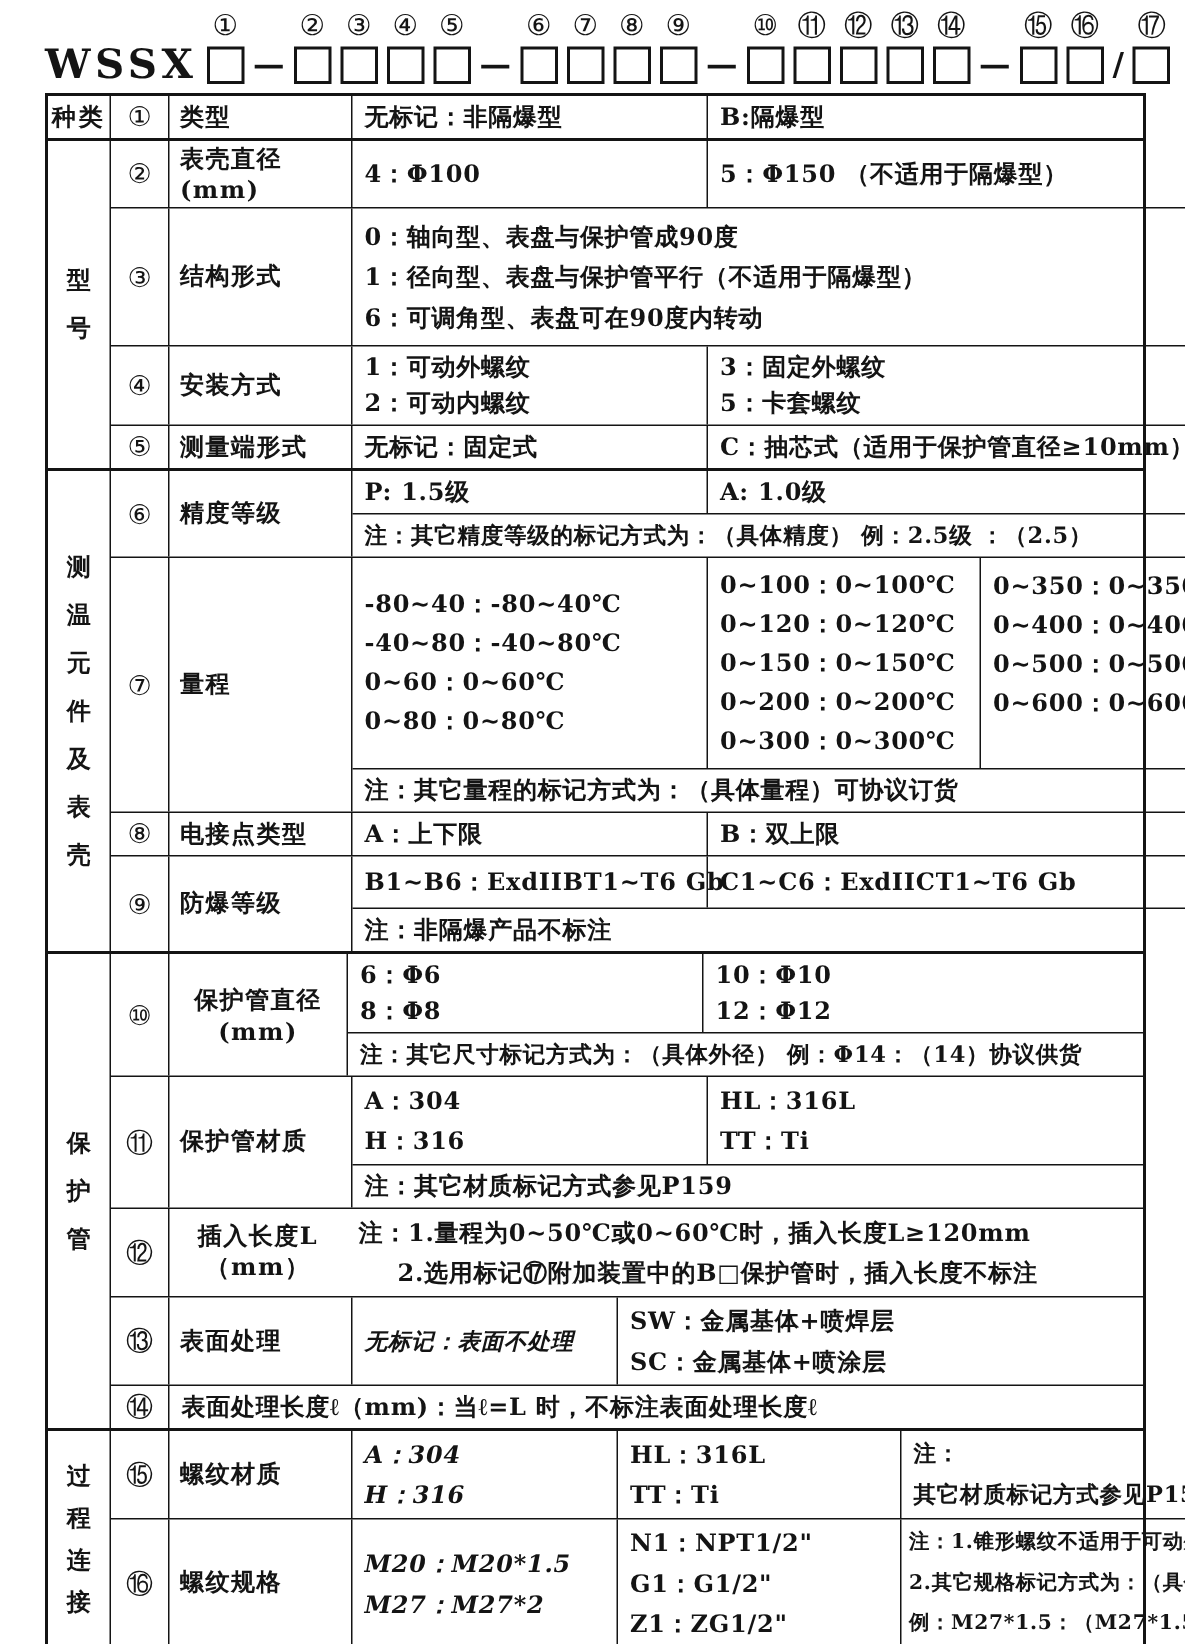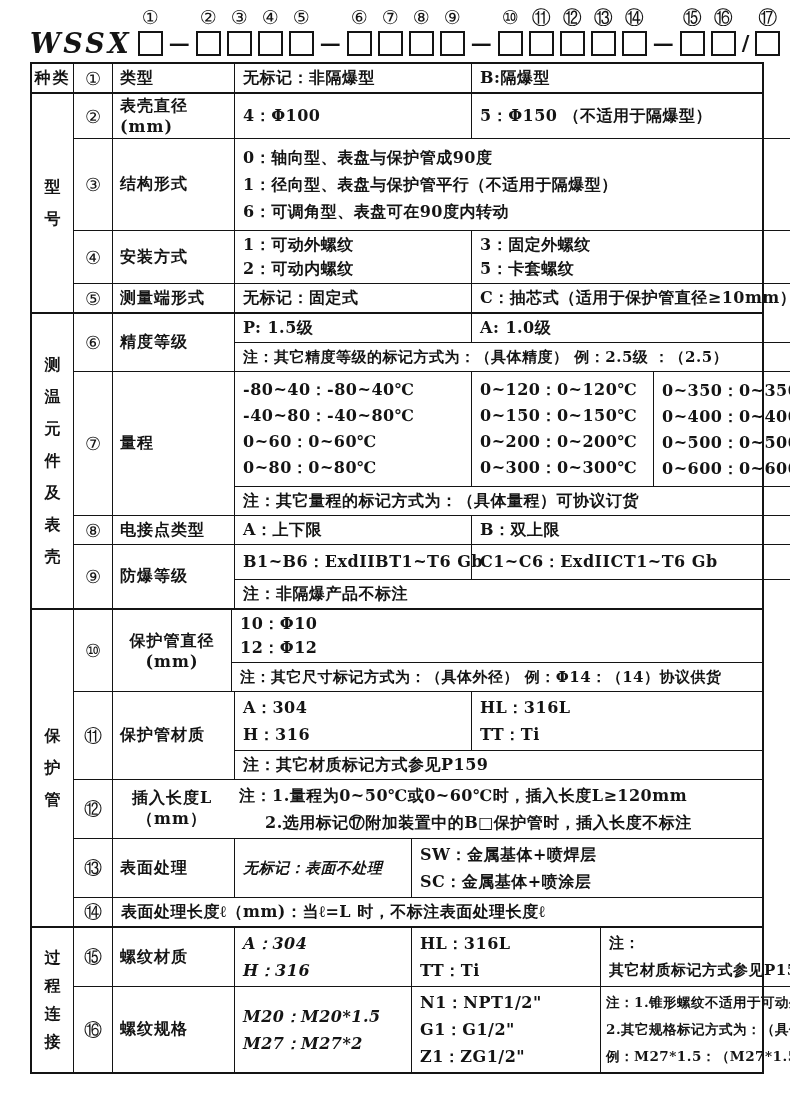--- a/index.html
+++ b/index.html
@@ -9,21 +9,21 @@
     color:#141414; font-weight:bold;
     -webkit-font-smoothing:antialiased;
   }
   .page { padding:2px 26px 0 30px; }
 
   
   .codehead { display:flex; align-items:flex-end; margin:2px 0 4px 0; }
   .tok { display:flex; flex-direction:column; align-items:center; }
   .tok .d { display:block; height:26px; line-height:26px; font-size:19px; font-weight:normal; text-align:center; }
   .box { width:21px; height:21px; border:2px solid #141414; background:#fff; margin:1px 3px 2px 3px; }
-  .prefix { font-size:27px; line-height:28px; letter-spacing:3px; padding-right:3px;font-style:italic; }
+  .prefix { font-size:27px; line-height:28px; letter-spacing:3px; padding-right:3px; }
   .sep { font-size:21px; line-height:28px; padding:0 3px 1px 3px; }
 
   
   .tbl { border:2.5px solid #141414; width:730px; font-size:16px; }
   .group { display:flex; }
   .group + .group { border-top:2px solid #141414; }
   .cat { width:41px; border-right:1.5px solid #141414; display:flex; align-items:center; justify-content:center; flex-shrink:0; }
   .cat-h { letter-spacing:2px; }
   .cat-v { width:1.1em; word-break:break-all; text-align:center; line-height:2.0; }
   .cat-v.tight { line-height:1.75; }
@@ -282,20 +282,21 @@
             </div>
           <div class="cells">
             <div class="hsplit">
               <div class="cell w220 pad-y">
                 <div class="line" style="line-height:26px">-80~40：-80~40℃</div>
                 <div class="line" style="line-height:26px">-40~80：-40~80℃</div>
                 <div class="line" style="line-height:26px">0~60：0~60℃</div>
                 <div class="line" style="line-height:26px">0~80：0~80℃</div>
               </div>
               <div class="cell w165 pad-y">
+                <div class="line" style="line-height:26px">0~100：0~100℃</div>
                 <div class="line" style="line-height:26px">0~120：0~120℃</div>
                 <div class="line" style="line-height:26px">0~150：0~150℃</div>
                 <div class="line" style="line-height:26px">0~200：0~200℃</div>
                 <div class="line" style="line-height:26px">0~300：0~300℃</div>
               </div>
               <div class="cell flex1" style="justify-content:flex-start">
                 <div class="line" style="line-height:26px;margin-top:4px">0~350：0~350℃</div>
                 <div class="line" style="line-height:26px">0~400：0~400℃</div>
                 <div class="line" style="line-height:26px">0~500：0~500℃</div>
                 <div class="line" style="line-height:26px">0~600：0~600℃</div>
@@ -354,20 +355,24 @@
         </div>
       <div class="rows">
         <div class="row">
           <div class="numcell">
               <span>⑩</span>
             </div>
           <div class="namecell ctr"><span>保护管直径
 (mm)</span></div>
           <div class="cells">
             <div class="hsplit">
+              <div class="cell w220">
+                <div class="line">6：Φ6</div>
+                <div class="line">8：Φ8</div>
+              </div>
               <div class="cell flex1">
                 <div class="line">10：Φ10</div>
                 <div class="line">12：Φ12</div>
               </div>
             </div>
             <div class="noterow">
                 <div class="line sm">注：其它尺寸标记方式为：（具体外径） 例：Φ14：（14）协议供货</div>
               </div>
           </div>
         </div>

